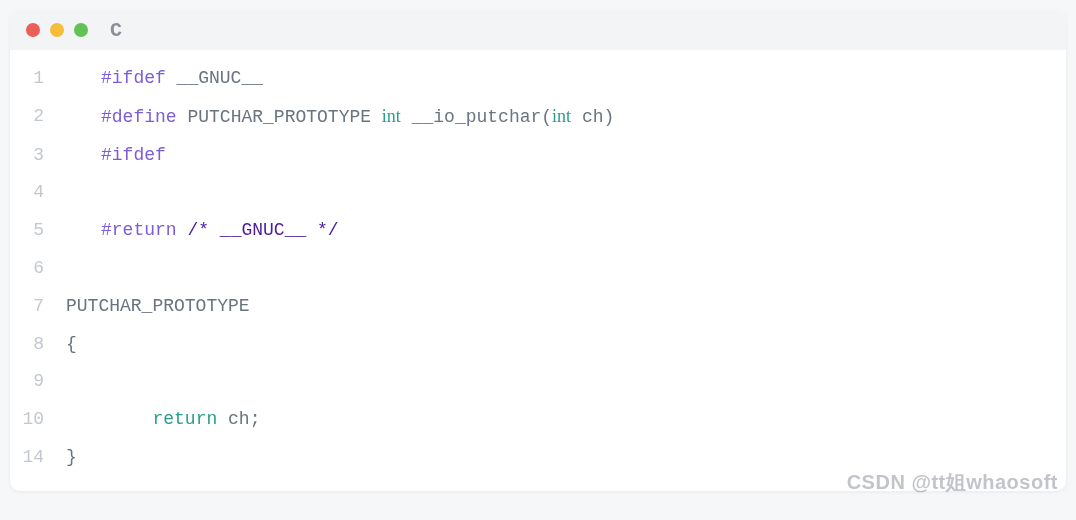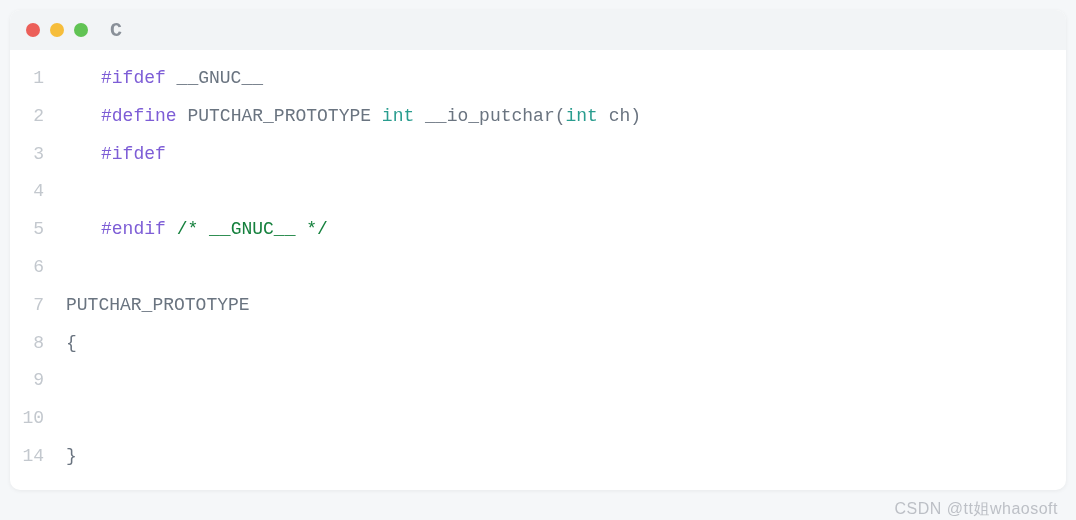--- a/index.html
+++ b/index.html
@@ -61,55 +61,56 @@
       text-align: right;
       padding-right: 22px;
       color: #c3c8ce;
       user-select: none;
       flex-shrink: 0;
     }
     .code {
       color: #6a7480;
     }
     .tok-preproc { color: #7d5dd6; margin-left: 35px; }
-    .tok-type { color: #2a9d8f; }
+    .tok-type { color: #2a9d8f; font-family: Liberation Serif, serif; }
     .tok-number { color: #d19a66; }
-    .tok-comment { color: #15803d; }
+    .tok-comment { color: #4c1d95; }
     .tok-return { color: #2a9d8f; }
     .tok-punc { color: #6a7480; }
     .watermark {
       position: fixed;
       right: 18px;
-      bottom: 0;
+      bottom: 24px;
       color: rgba(120,125,135,0.45);
-      font-size: 16px;
+      font-size: 20px;
       font-family: sans-serif;
       letter-spacing: 0.5px;
+      font-weight: bold;
     }
   </style>
 </head>
 <body>
 
 <div class="window">
   <div class="titlebar">
     <div class="traffic-lights">
       <div class="dot dot-red"></div>
       <div class="dot dot-yellow"></div>
       <div class="dot dot-green"></div>
     </div>
     <div class="lang-label">C</div>
   </div>
   <div class="code-area" id="code-area">
       <div class="line"><div class="gutter">1</div><div class="code"><span class="tok-preproc">#ifdef</span><span> __GNUC__</span></div></div>
       <div class="line"><div class="gutter">2</div><div class="code"><span class="tok-preproc">#define</span><span> PUTCHAR_PROTOTYPE </span><span class="tok-type">int</span><span> __io_putchar(</span><span class="tok-type">int</span><span> ch)</span></div></div>
       <div class="line"><div class="gutter">3</div><div class="code"><span class="tok-preproc">#ifdef</span></div></div>
       <div class="line"><div class="gutter">4</div></div>
-      <div class="line"><div class="gutter">5</div><div class="code"><span class="tok-preproc">#endif</span><span> </span><span class="tok-comment">/* __GNUC__ */</span></div></div>
+      <div class="line"><div class="gutter">5</div><div class="code"><span class="tok-preproc">#return</span><span> </span><span class="tok-comment">/* __GNUC__ */</span></div></div>
       <div class="line"><div class="gutter">6</div><div class="code"><span></span></div></div>
       <div class="line"><div class="gutter">7</div><div class="code"><span>PUTCHAR_PROTOTYPE</span></div></div>
       <div class="line"><div class="gutter">8</div><div class="code"><span class="tok-punc">{</span></div></div>
       <div class="line"><div class="gutter">9</div></div>
-      <div class="line"><div class="gutter">10</div></div>
+      <div class="line"><div class="gutter">10</div><div class="code"><span>        </span><span class="tok-return">return</span><span> ch;</span></div></div>
       <div class="line"><div class="gutter">14</div><div class="code"><span class="tok-punc">}</span></div></div>
     </div>
 </div>
 
 <div class="watermark">CSDN @tt姐whaosoft</div>
 
 </body></html>

